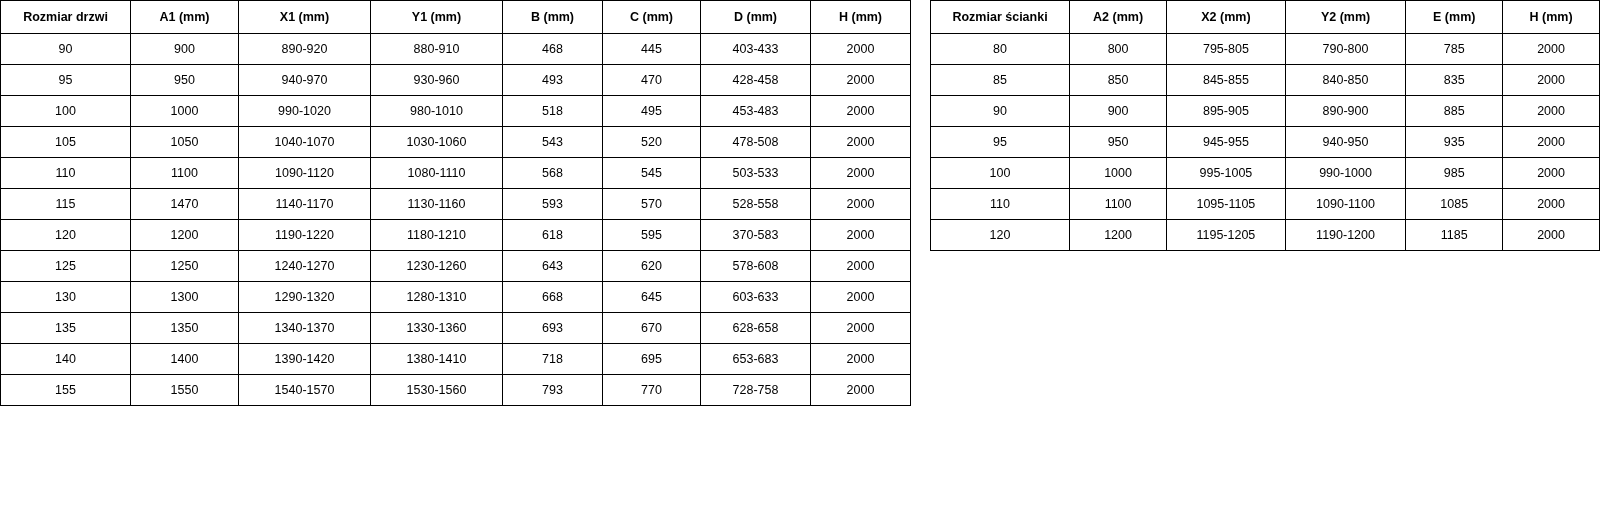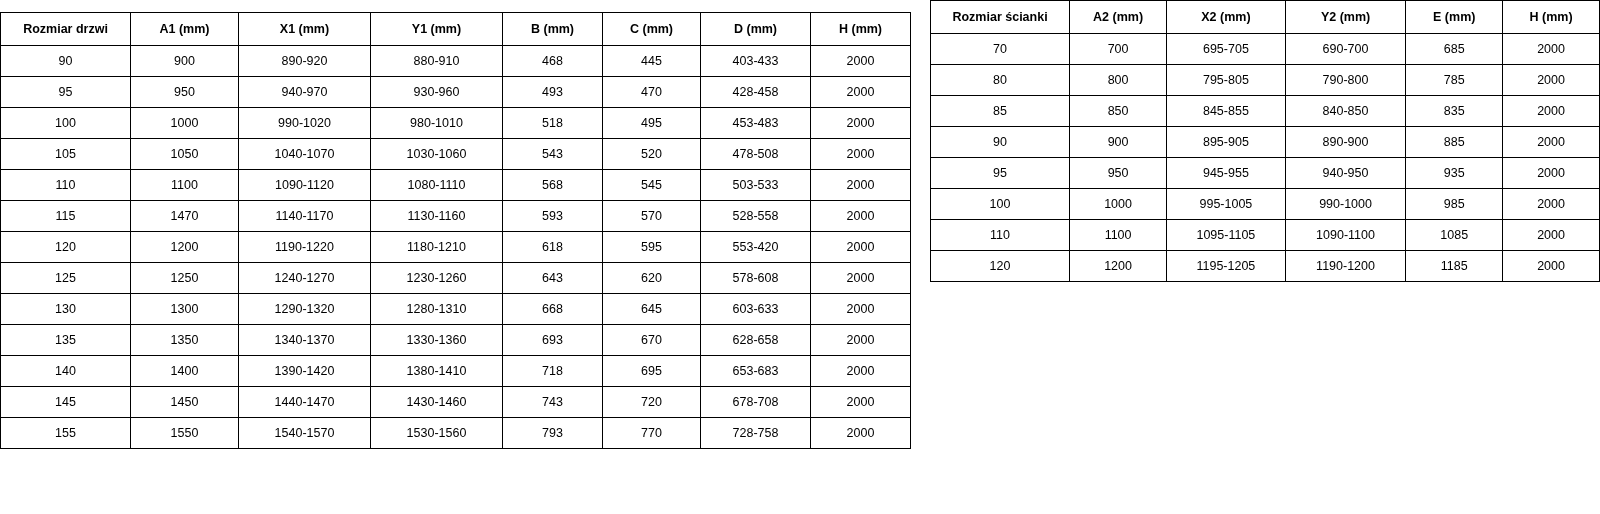--- a/index.html
+++ b/index.html
@@ -16,21 +16,21 @@
   }
   .page {
     position: relative;
     width: 1600px;
     height: 514px;
   }
   .table-wrap {
     position: absolute;
     top: 0;
   }
-  #doors-wrap { left: 0; margin-top: 12px; }
+  #doors-wrap { left: 0; }
   #walls-wrap { left: 930px; }
 
   table {
     border-collapse: collapse;
     table-layout: fixed;
   }
   table td, table th {
     border: 1px solid #000000;
     text-align: center;
     vertical-align: middle;
@@ -156,21 +156,21 @@
             <td>528-558</td>
             <td>2000</td>
           </tr>
         <tr>
             <td>120</td>
             <td>1200</td>
             <td>1190-1220</td>
             <td>1180-1210</td>
             <td>618</td>
             <td>595</td>
-            <td>553-420</td>
+            <td>370-583</td>
             <td>2000</td>
           </tr>
         <tr>
             <td>125</td>
             <td>1250</td>
             <td>1240-1270</td>
             <td>1230-1260</td>
             <td>643</td>
             <td>620</td>
             <td>578-608</td>
@@ -197,30 +197,20 @@
             <td>2000</td>
           </tr>
         <tr>
             <td>140</td>
             <td>1400</td>
             <td>1390-1420</td>
             <td>1380-1410</td>
             <td>718</td>
             <td>695</td>
             <td>653-683</td>
-            <td>2000</td>
-          </tr>
-        <tr>
-            <td>145</td>
-            <td>1450</td>
-            <td>1440-1470</td>
-            <td>1430-1460</td>
-            <td>743</td>
-            <td>720</td>
-            <td>678-708</td>
             <td>2000</td>
           </tr>
         <tr>
             <td>155</td>
             <td>1550</td>
             <td>1540-1570</td>
             <td>1530-1560</td>
             <td>793</td>
             <td>770</td>
             <td>728-758</td>
@@ -245,28 +235,20 @@
           <th>Rozmiar ścianki</th>
           <th>A2 (mm)</th>
           <th>X2 (mm)</th>
           <th>Y2 (mm)</th>
           <th>E (mm)</th>
           <th>H (mm)</th>
         </tr>
       </thead>
       <tbody>
         <tr>
-            <td>70</td>
-            <td>700</td>
-            <td>695-705</td>
-            <td>690-700</td>
-            <td>685</td>
-            <td>2000</td>
-          </tr>
-        <tr>
             <td>80</td>
             <td>800</td>
             <td>795-805</td>
             <td>790-800</td>
             <td>785</td>
             <td>2000</td>
           </tr>
         <tr>
             <td>85</td>
             <td>850</td>

